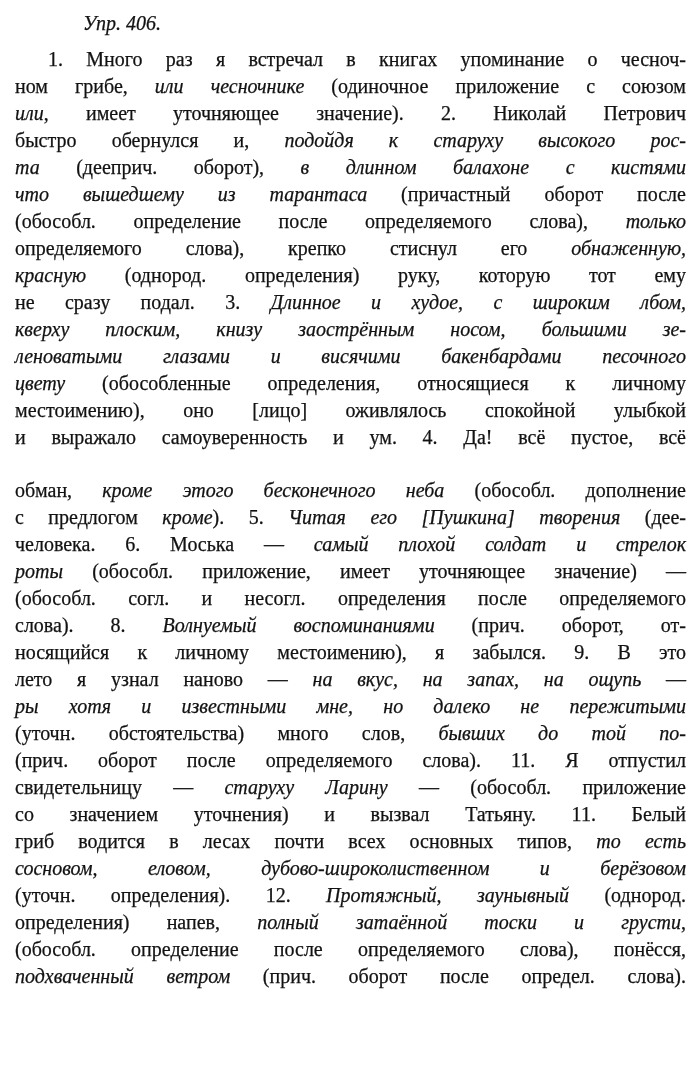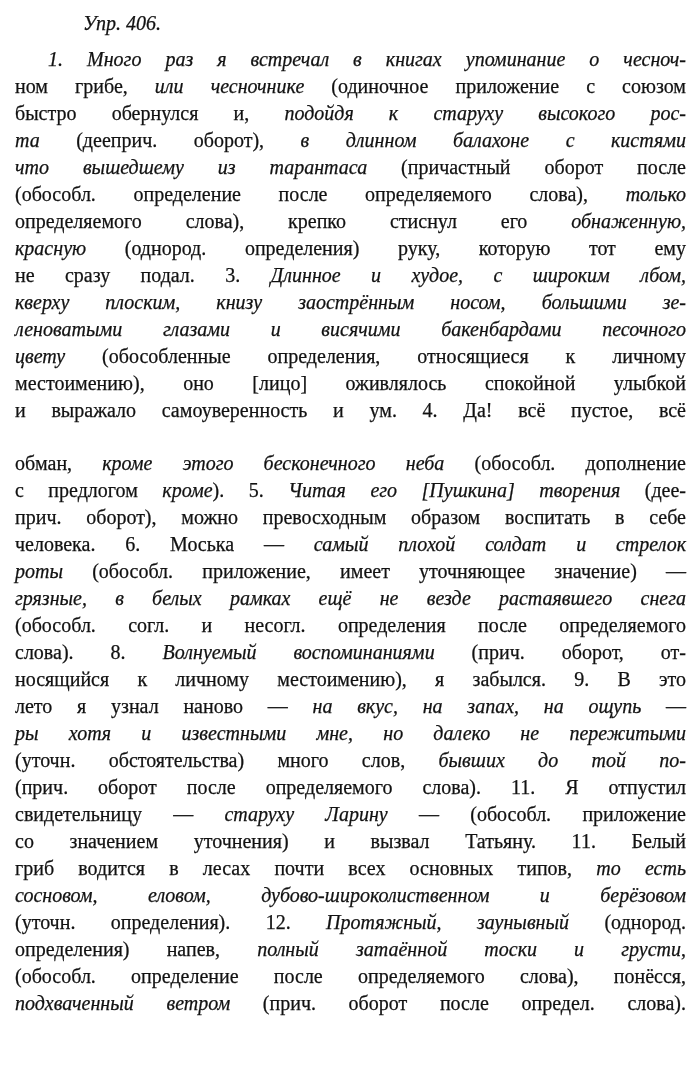--- a/index.html
+++ b/index.html
@@ -33,55 +33,53 @@
   .para + .para {
     margin-top: 26px;
   }
   .line {
     text-align: justify;
     text-align-last: justify;
     white-space: normal;
   }
   .line.first {
     padding-left: 33px;
-    font-style: italic;
   }
   .line i {
     font-style: italic;
   }
 </style>
 </head>
 <body>
 
 <div class="page">
   <p class="heading">Упр. 406.</p>
   <div id="paragraphs">
       <div class="para">
         <div class="line first"><span>1. Много раз я встречал в книгах упоминание о чесноч-</span></div>
         <div class="line"><span>ном грибе, </span><i>или чесночнике</i><span> (одиночное приложение с союзом</span></div>
+        <div class="line"><i>или</i><span>, имеет уточняющее значение). 2. Николай Петрович</span></div>
         <div class="line"><span>быстро обернулся и, </span><i>подойдя к старуху высокого рос-</i></div>
         <div class="line"><i>та</i><span> (дееприч. оборот), </span><i>в длинном балахоне с кистями</i></div>
         <div class="line"><i>что вышедшему из тарантаса</i><span> (причастный оборот после</span></div>
         <div class="line"><span>(обособл. определение после определяемого слова), </span><i>только</i></div>
         <div class="line"><span>определяемого слова), крепко стиснул его </span><i>обнаженную,</i></div>
         <div class="line"><i>красную</i><span> (однород. определения) руку, которую тот ему</span></div>
         <div class="line"><span>не сразу подал. 3. </span><i>Длинное и худое, с широким лбом,</i></div>
         <div class="line"><i>кверху плоским, книзу заострённым носом, большими зе-</i></div>
         <div class="line"><i>леноватыми глазами и висячими бакенбардами песочного</i></div>
         <div class="line"><i>цвету</i><span> (обособленные определения, относящиеся к личному</span></div>
         <div class="line"><span>местоимению), оно [лицо] оживлялось спокойной улыбкой</span></div>
         <div class="line"><span>и выражало самоуверенность и ум. 4. Да! всё пустое, всё</span></div>
       </div>
       <div class="para">
         <div class="line"><span>обман, </span><i>кроме этого бесконечного неба</i><span> (обособл. дополнение</span></div>
         <div class="line"><span>с предлогом </span><i>кроме</i><span>). 5. </span><i>Читая его [Пушкина] творения</i><span> (дее-</span></div>
-        <div class="line"><span>прич. оборот), можно превосходным образом воспитать в себе</span></div>
         <div class="line"><span>человека. 6. Моська — </span><i>самый плохой солдат и стрелок</i></div>
         <div class="line"><i>роты</i><span> (обособл. приложение, имеет уточняющее значение) —</span></div>
-        <div class="line"><i>грязные, в белых рамках ещё не везде растаявшего снега</i></div>
         <div class="line"><span>(обособл. согл. и несогл. определения после определяемого</span></div>
         <div class="line"><span>слова). 8. </span><i>Волнуемый воспоминаниями</i><span> (прич. оборот, от-</span></div>
         <div class="line"><span>носящийся к личному местоимению), я забылся. 9. В это</span></div>
         <div class="line"><span>лето я узнал наново — </span><i>на вкус, на запах, на ощупь</i><span> —</span></div>
         <div class="line"><i>ры хотя и известными мне, но далеко не пережитыми</i></div>
         <div class="line"><span>(уточн. обстоятельства) много слов, </span><i>бывших до той по-</i></div>
         <div class="line"><span>(прич. оборот после определяемого слова). 11. Я отпустил</span></div>
         <div class="line"><span>свидетельницу — </span><i>старуху Ларину</i><span> — (обособл. приложение</span></div>
         <div class="line"><span>со значением уточнения) и вызвал Татьяну. 11. Белый</span></div>
         <div class="line"><span>гриб водится в лесах почти всех основных типов, </span><i>то есть</i></div>

